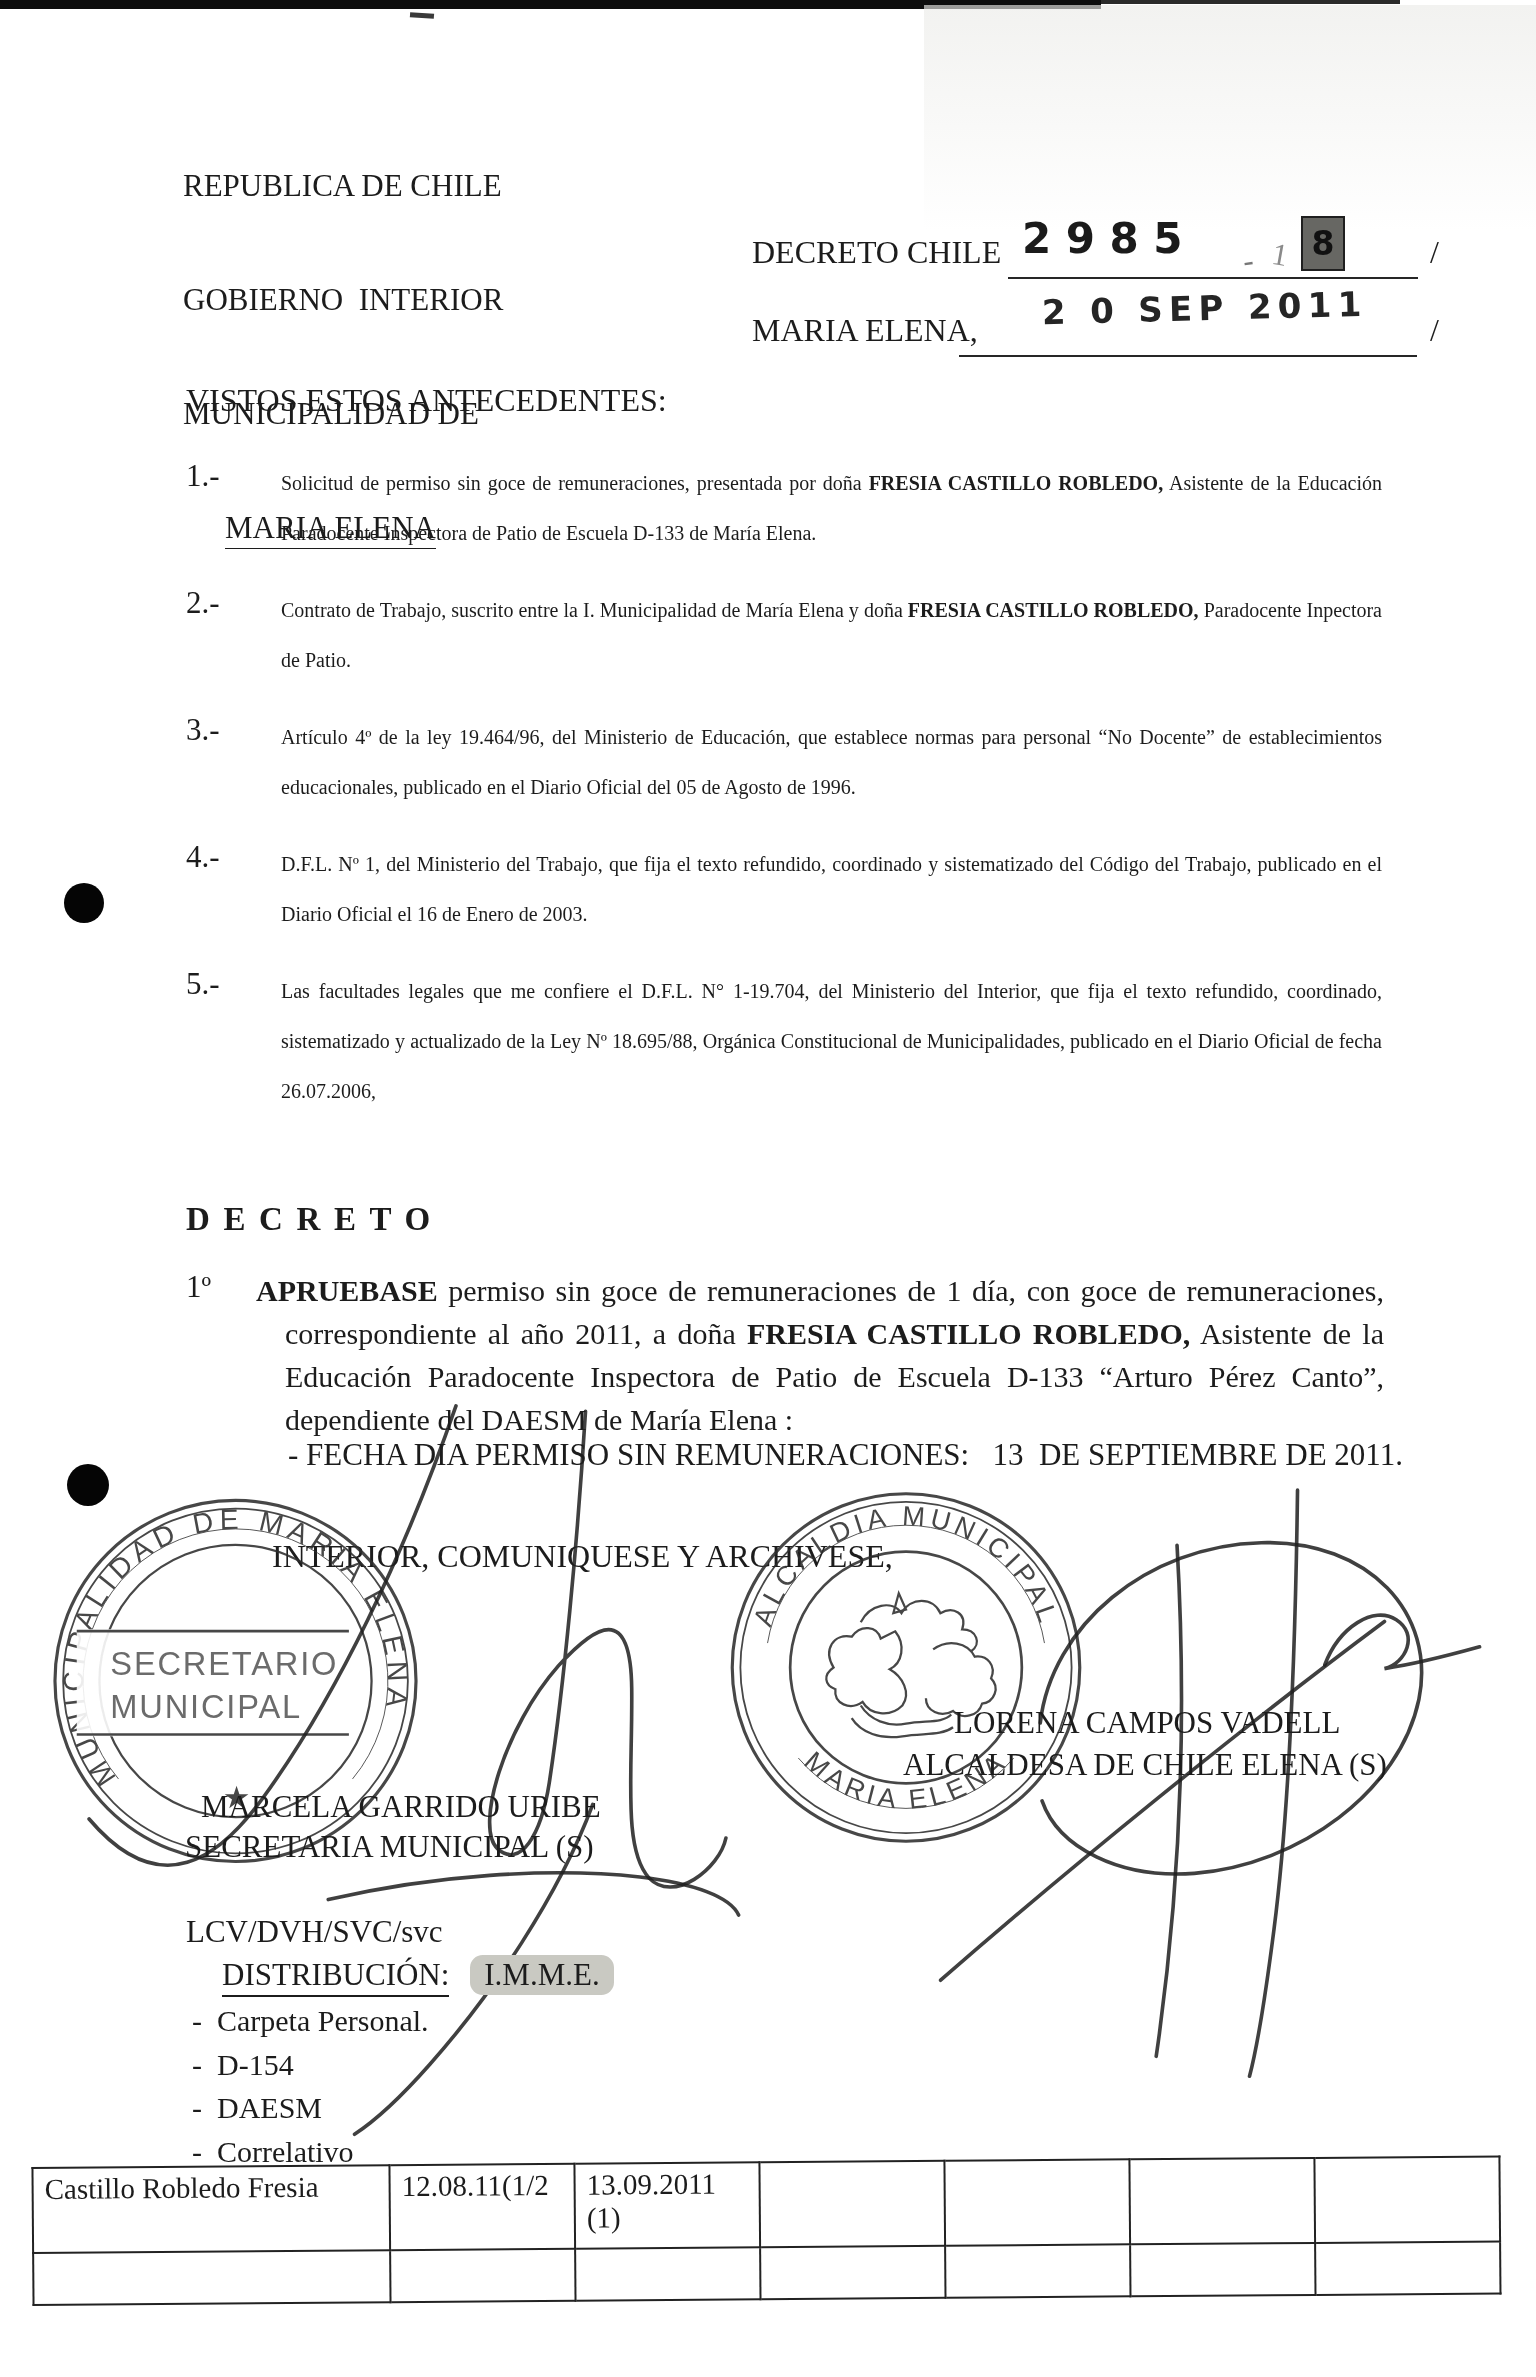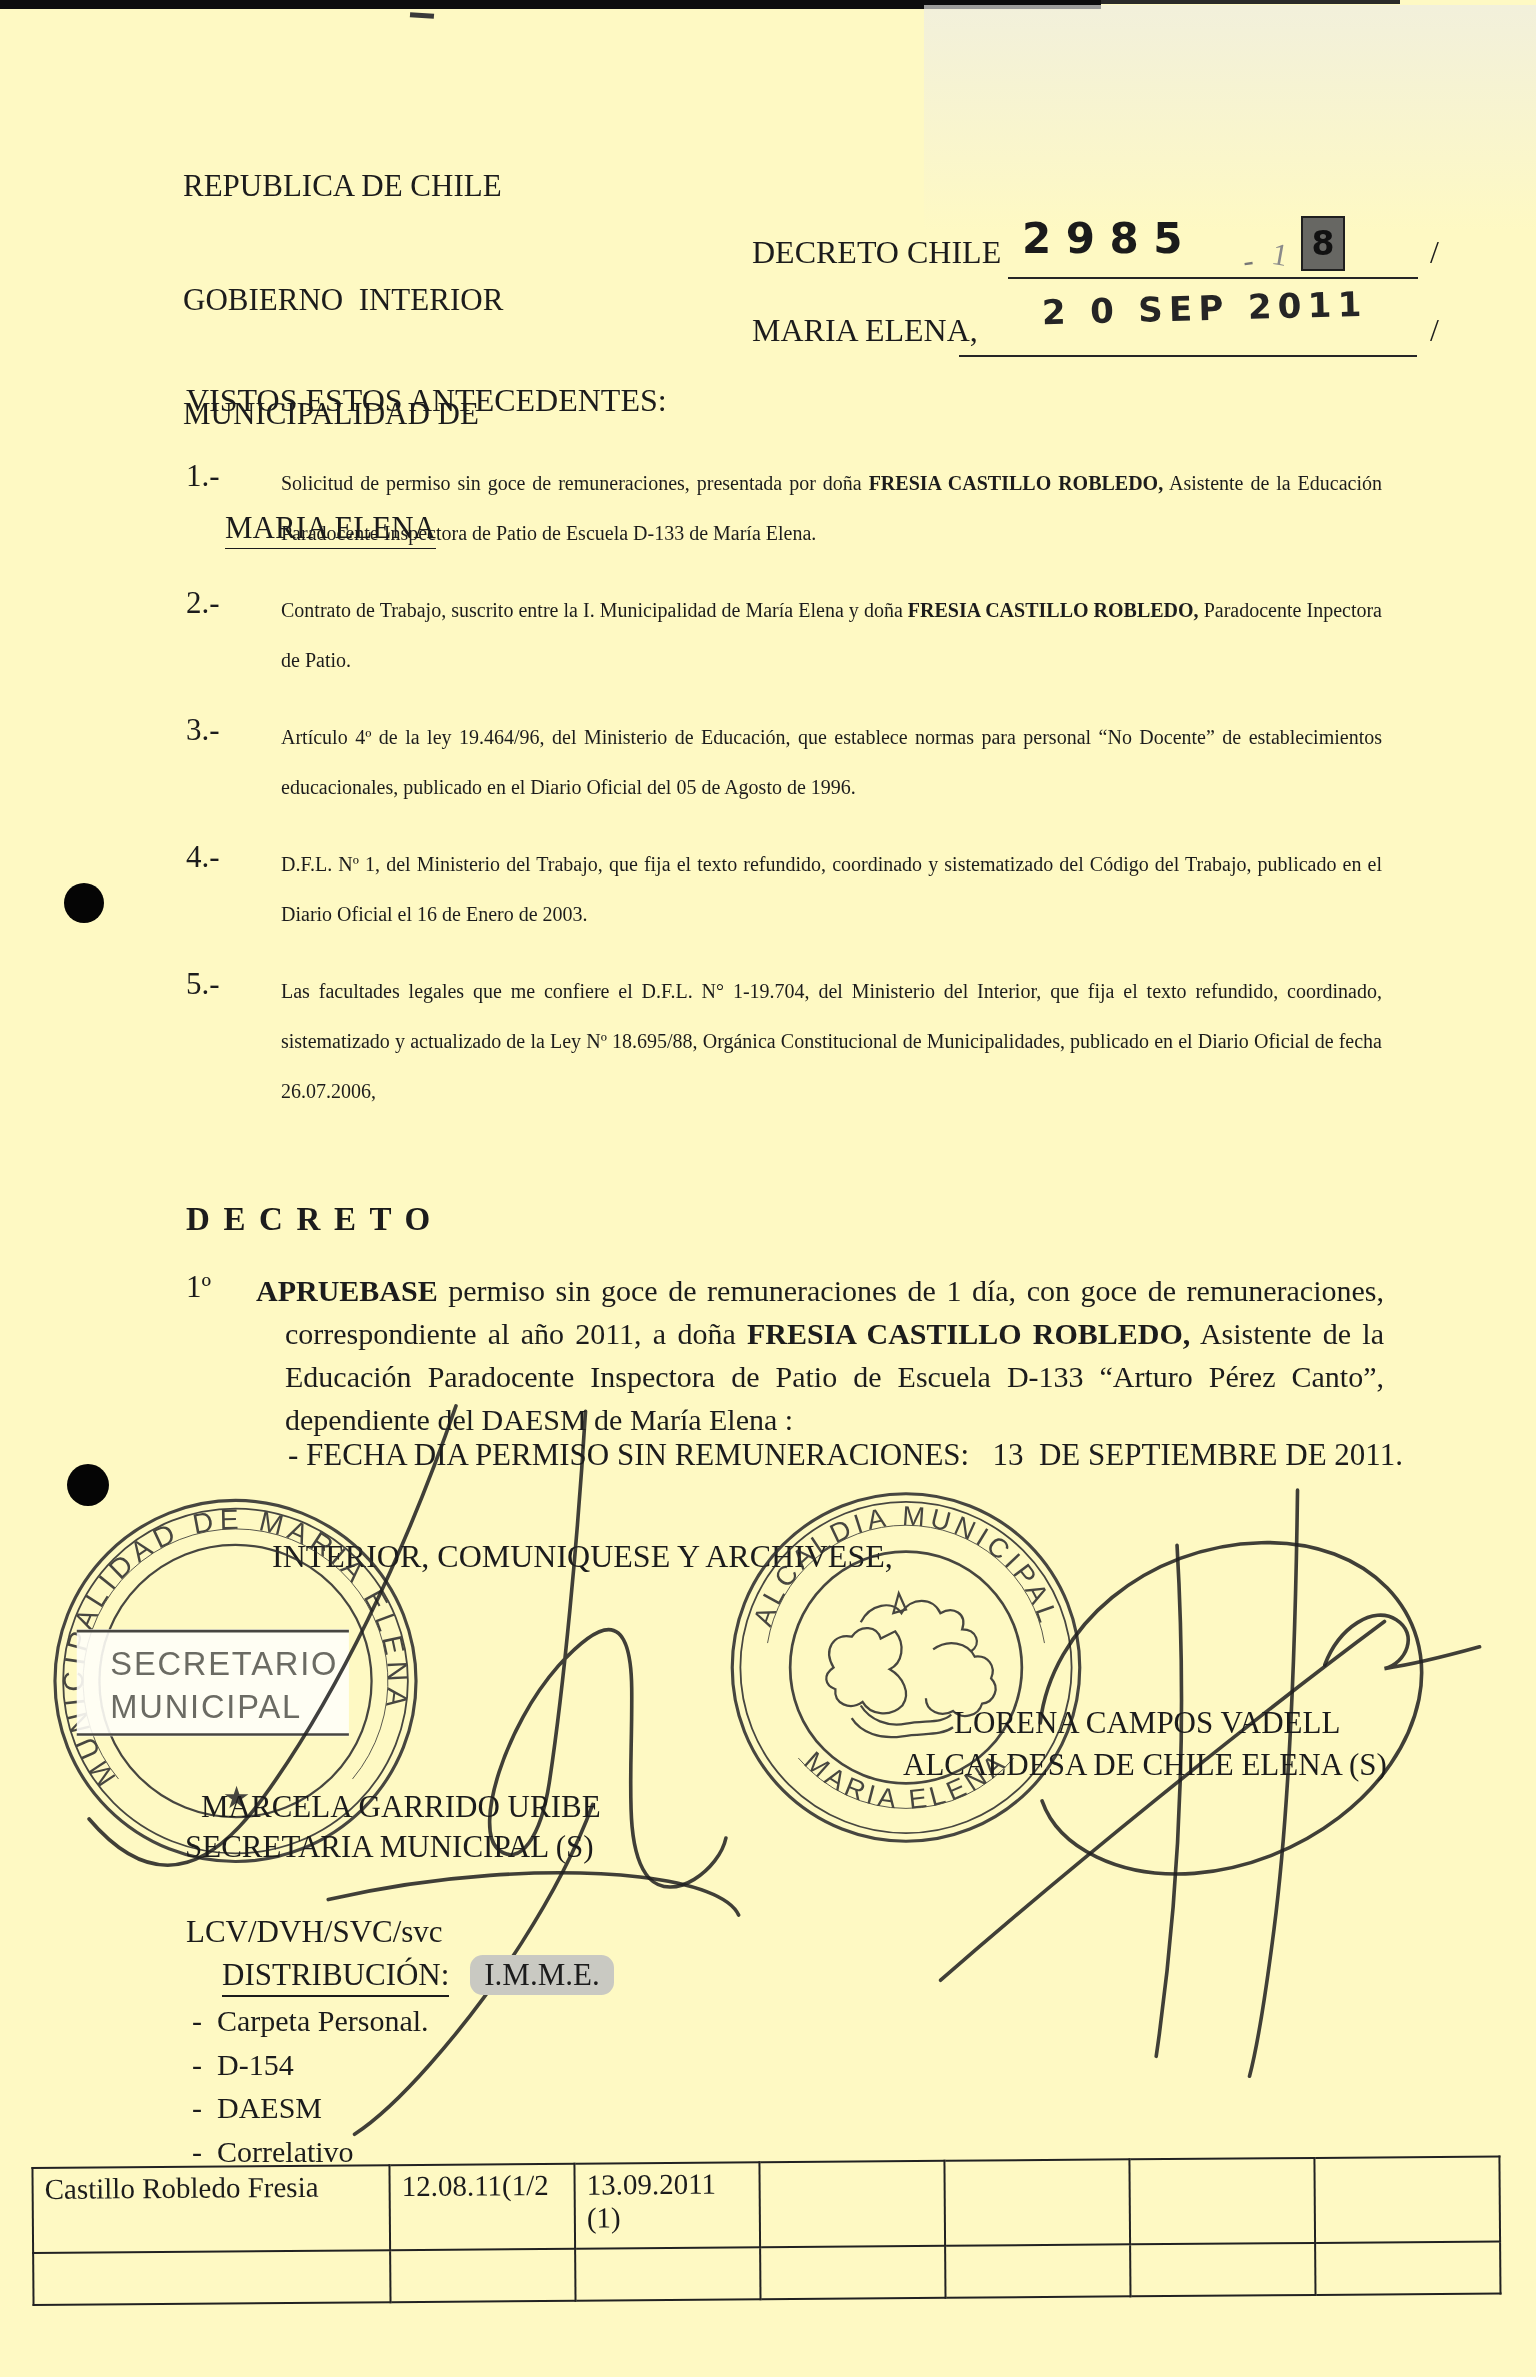--- a/index.html
+++ b/index.html
@@ -1,17 +1,17 @@
 <!DOCTYPE html>
 <html style="font-size:14.5px"><head>
 <meta charset="utf-8">
 <style>
   html,body{margin:0;padding:0;background:#e8e8e6;}
   .page{
-    position:relative;width:1537px;height:2377px;background:#fef9c3;
+    position:relative;width:1537px;height:2377px;background:#ffffff;
     font-family:"Liberation Serif","DejaVu Serif",serif;color:#1c1c1c;overflow:hidden;
     margin:0 auto;
   }
   .abs{position:absolute;}
   
   .top-edge{left:0;top:0;width:1101px;height:9px;background:#0d0d0d;}
   .top-edge2{left:1101px;top:0;width:299px;height:3.6px;background:#2a2a2a;}
   .top-dash{left:410px;top:12.7px;width:23.6px;height:4.5px;background:#3a3a3a;transform:rotate(4deg);}
   .top-gray{left:924px;top:5.4px;width:612px;height:227px;
     background:linear-gradient(180deg,#ebebe8 0%,rgba(255,255,255,0) 100%);opacity:.65;}

